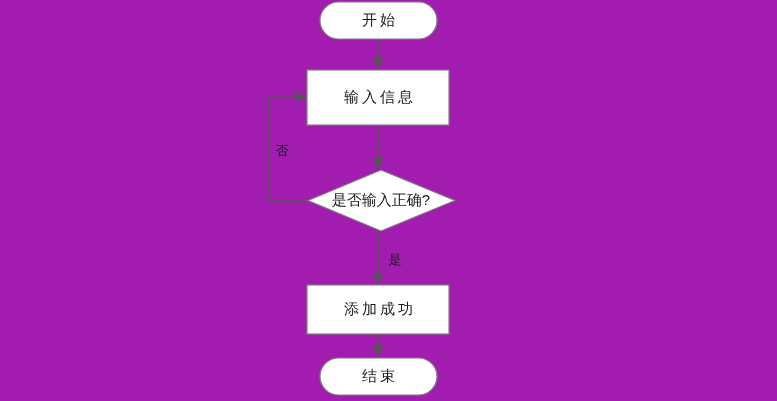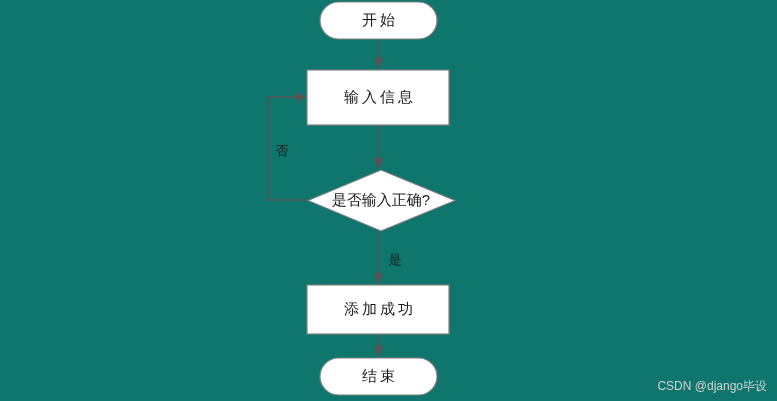--- a/index.html
+++ b/index.html
@@ -7,21 +7,21 @@
     padding: 0;
     background: #ffffff;
   }
   body {
     font-family: "Liberation Sans", "DejaVu Sans", sans-serif;
   }
   #canvas {
     position: relative;
     width: 777px;
     height: 401px;
-    background: #0f766e;
+    background: #a21caf;
     overflow: hidden;
   }
   #flow-svg {
     position: absolute;
     left: 0;
     top: 0;
     width: 777px;
     height: 401px;
   }
   .node-shape {
@@ -126,15 +126,14 @@
       <rect class="node-shape" x="320" y="358" width="117" height="37" rx="18.5" ry="18.5"></rect>
       <text class="node-text node-text-spaced" x="380" y="377.5">结束</text>
     </g>
 
     <text class="edge-label" x="282" y="152">否</text>
 
     <text class="edge-label" x="395" y="261">是</text>
 
   </svg>
 
-  <div class="watermark">CSDN @django毕设</div>
 
 </div>
 
 </body></html>

